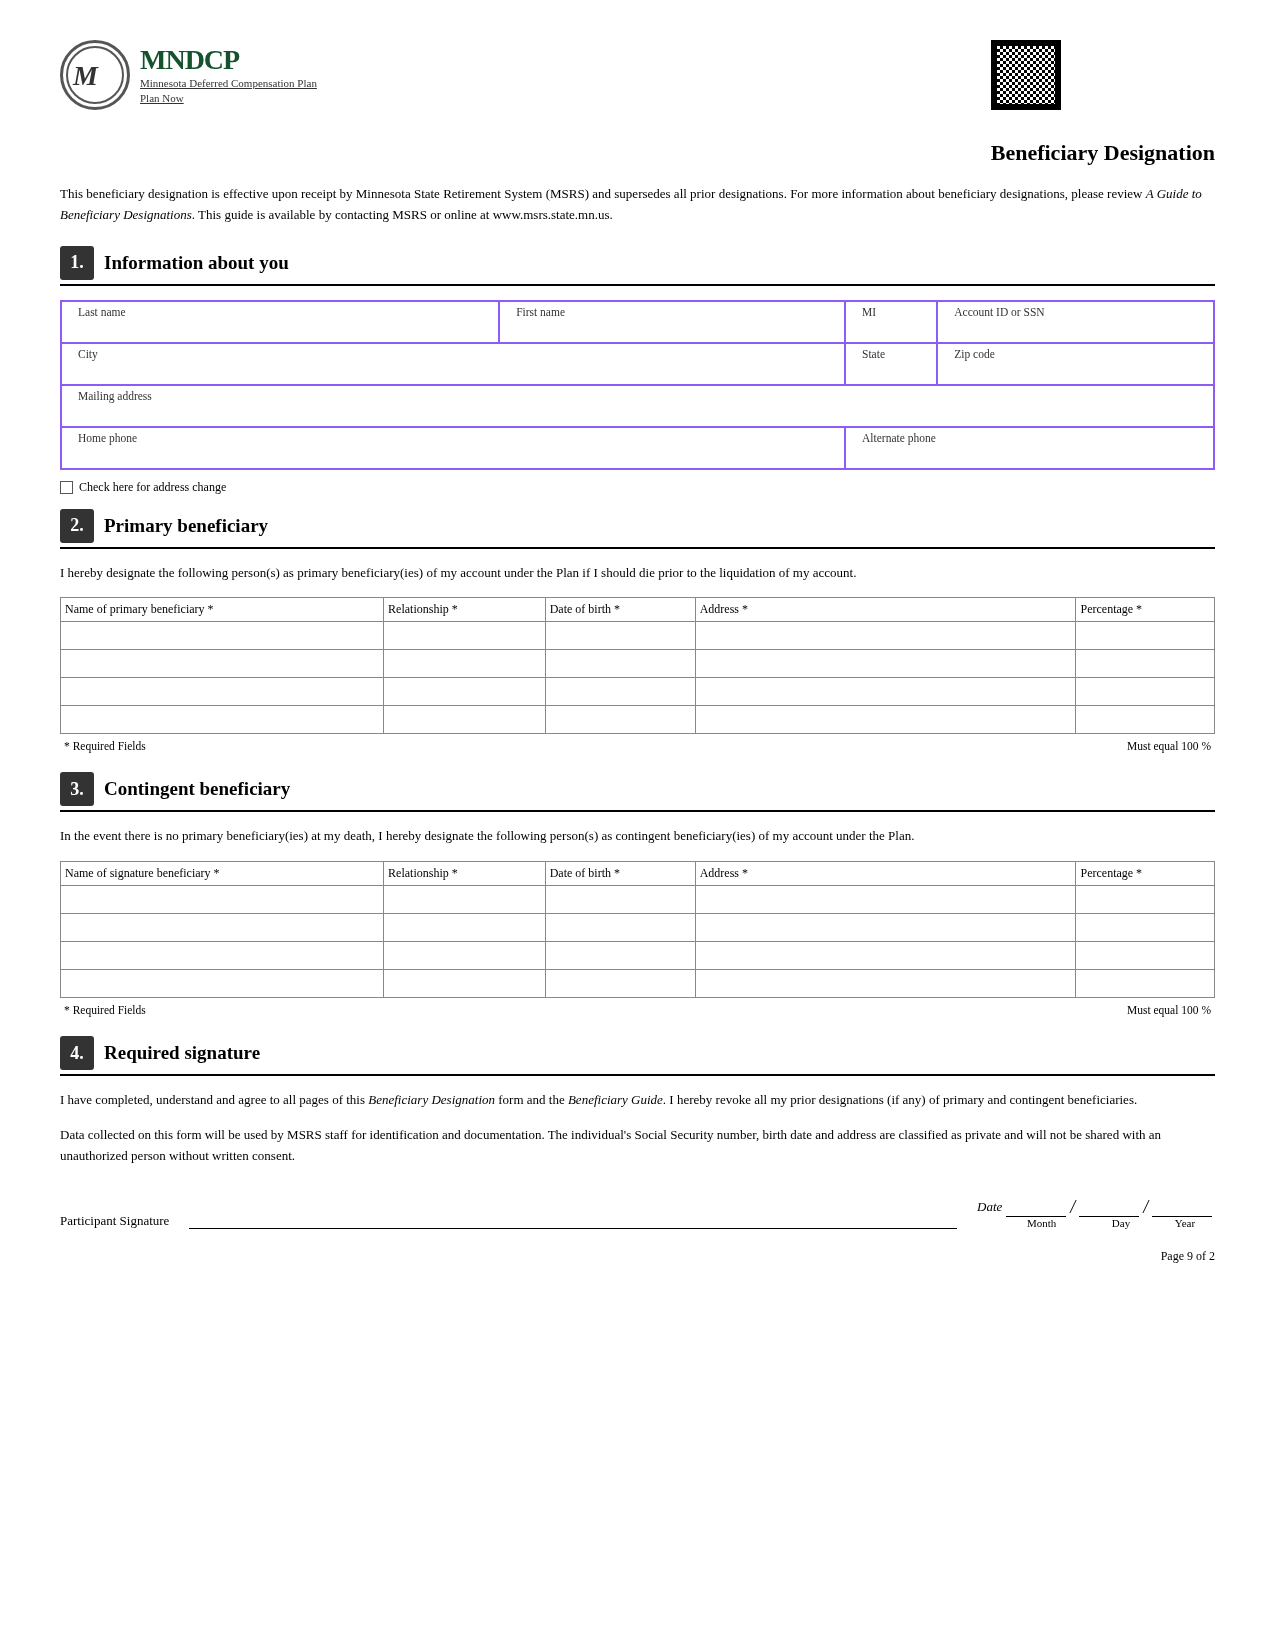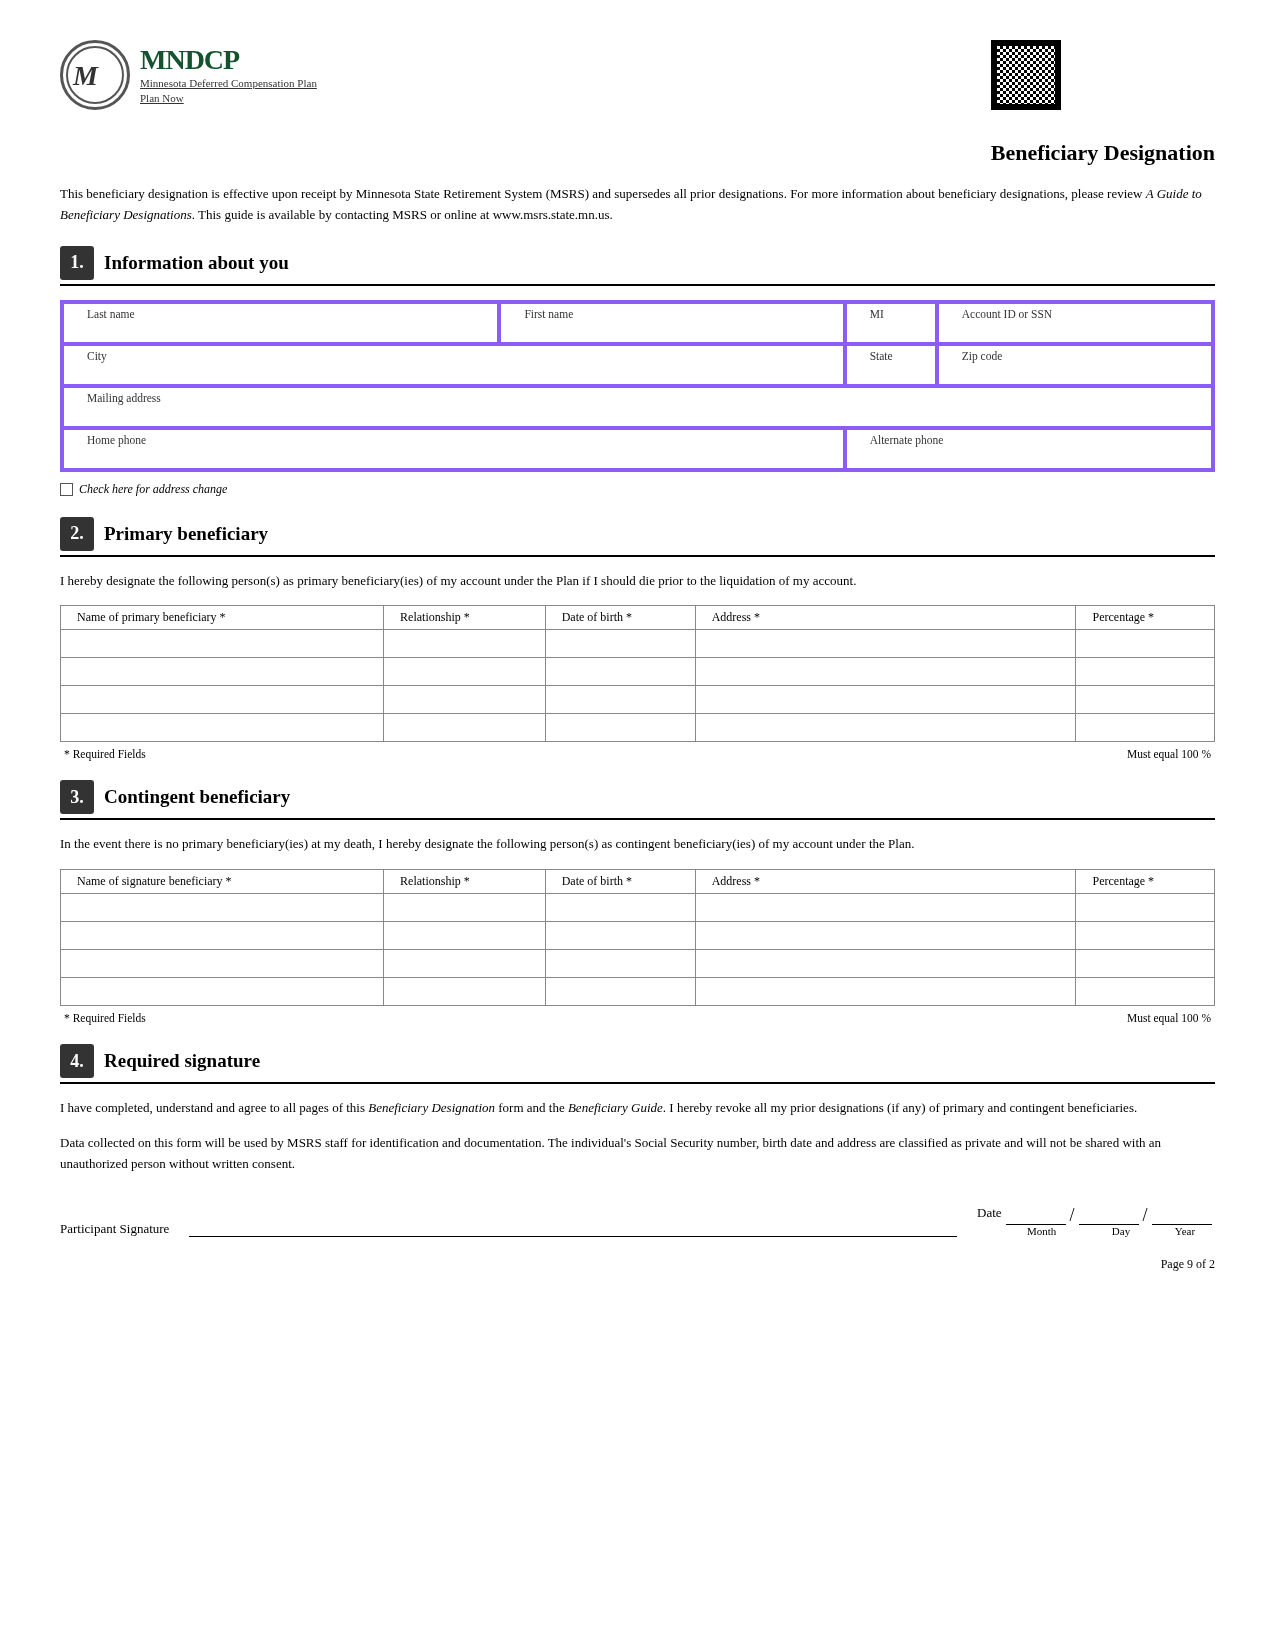--- a/index.html
+++ b/index.html
@@ -122,22 +122,22 @@
       display: inline-block;
       background: #fff;
     }
     .form-table {
       width: 100%;
       border-collapse: collapse;
       margin-bottom: 10px;
       font-size: 13px;
     }
     .form-table td {
-      border: 4px solid #8b5cf6;
-      padding: 4px 23px;
+      border: 2px solid #8b5cf6;
+      padding: 4px 16px;
       vertical-align: top;
       height: 42px;
     }
     .cell-label {
       font-size: 11.5px;
       color: #333;
       display: block;
       margin-bottom: 2px;
     }
     .body-text {
@@ -146,21 +146,21 @@
       margin-bottom: 14px;
     }
     .benef-table {
       width: 100%;
       border-collapse: collapse;
       margin-bottom: 6px;
       font-size: 12.5px;
     }
     .benef-table th {
       border: 1px solid #888;
-      padding: 4px 16px;
+      padding: 4px 4px;
       text-align: left;
       font-weight: normal;
       font-size: 12px;
       background: #fff;
     }
     .benef-table td {
       border: 1px solid #888;
       padding: 0;
       height: 28px;
     }
@@ -188,22 +188,23 @@
       min-width: 300px;
       height: 20px;
     }
     .date-area {
       display: flex;
       flex-direction: column;
       align-items: flex-start;
     }
     .date-top {
       display: flex;
-      align-items: flex-start;
+      align-items: center;
       gap: 4px;
+      font-style: italic;
     }
     .date-label {
       white-space: nowrap;
     }
     .date-slash {
       font-size: 18px;
       margin-bottom: -2px;
     }
     .date-segment {
       border-bottom: 1px solid #000;
@@ -296,21 +297,21 @@
     <td colspan="2">
       <span class="cell-label">Home phone</span>
     </td>
     <td colspan="2">
       <span class="cell-label">Alternate phone</span>
     </td>
   </tr>
 </tbody>
   </table>
 
-<div style="display:flex; align-items:center; margin-bottom:14px;font-style:italic;">
+<div style="display:flex; align-items:center; margin-bottom:8px;">
   <div class="address-change-wrapper">
     <div class="checkbox"></div>
     <span>Check here for address change</span>
   </div>
 </div>
 <div class="section-header">
   <div class="section-num-box">2.</div>
   <div class="section-title">Primary beneficiary</div>
 </div>
 

